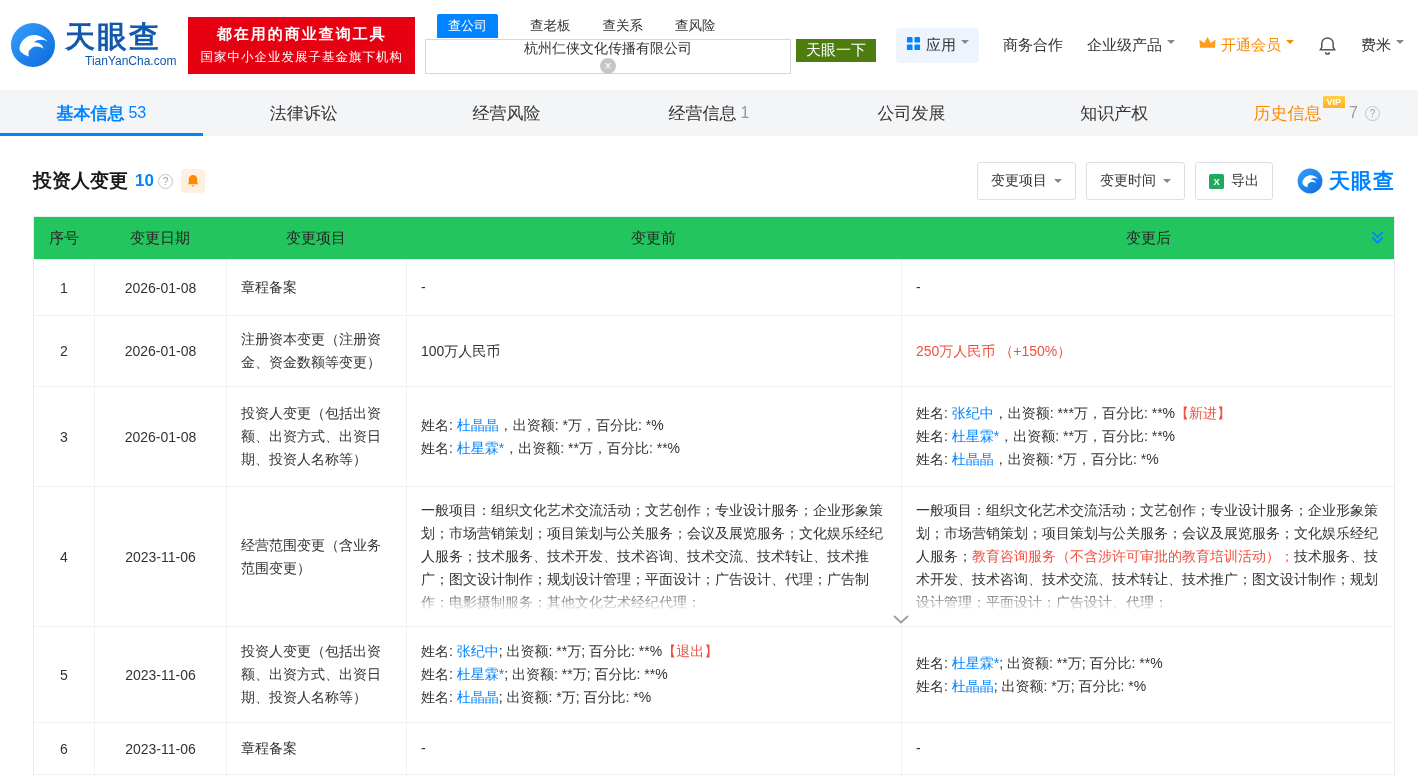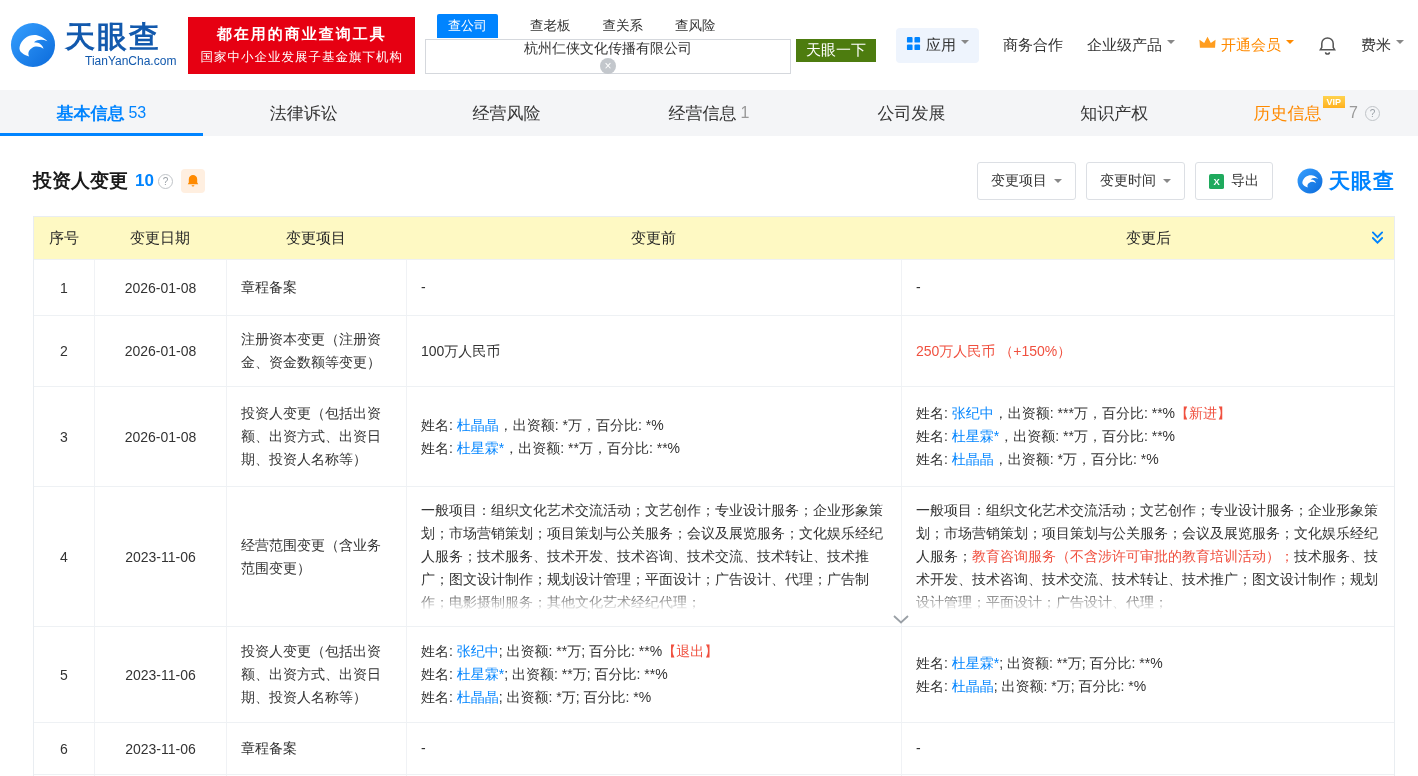--- a/index.html
+++ b/index.html
@@ -56,21 +56,21 @@
              justify-content:center; margin-left:8px; cursor:pointer; }
   .sec-actions { margin-left:auto; display:flex; align-items:center; gap:10px; }
   .btn { border:1px solid #dcdfe4; border-radius:3px; background:#fff; padding:9px 13px; font-size:14px;
          color:#333; display:flex; align-items:center; gap:7px; cursor:pointer; }
   .brand-mini { display:flex; align-items:center; gap:6px; margin-left:14px; }
   .brand-mini span { font-size:21px; font-weight:bold; color:#0084ff; letter-spacing:1px;}
 
   
   .table { margin:0 23px 0 33px; width:1362px; border:1px solid #e9edf1; border-bottom:none; }
   .thead, .trow { display:grid; grid-template-columns:60px 132px 180px 495px 495px; }
-  .thead { background:#fef9c3; height:42px; align-items:center; font-size:15px; color:#262626; position:relative; }
+  .thead { background:#22c55e; height:42px; align-items:center; font-size:15px; color:#262626; position:relative; }
   .th { text-align:center; }
   .dbl { position:absolute; right:10px; top:50%; transform:translateY(-50%); cursor:pointer; line-height:0;}
   .trow { border-top:1px solid #eef1f4; position:relative; }
   .td { display:flex; align-items:center; padding:12px 8px; font-size:14px; color:#333; }
   .td + .td { border-left:1px solid #f0f2f5; }
   .td.c { justify-content:center; text-align:center; }
   .td.left { justify-content:flex-start; padding:12px 14px; }
   .para { line-height:23px; }
   .cellwrap { line-height:23px; }
   .link { color:#0084ff; cursor:pointer; }

